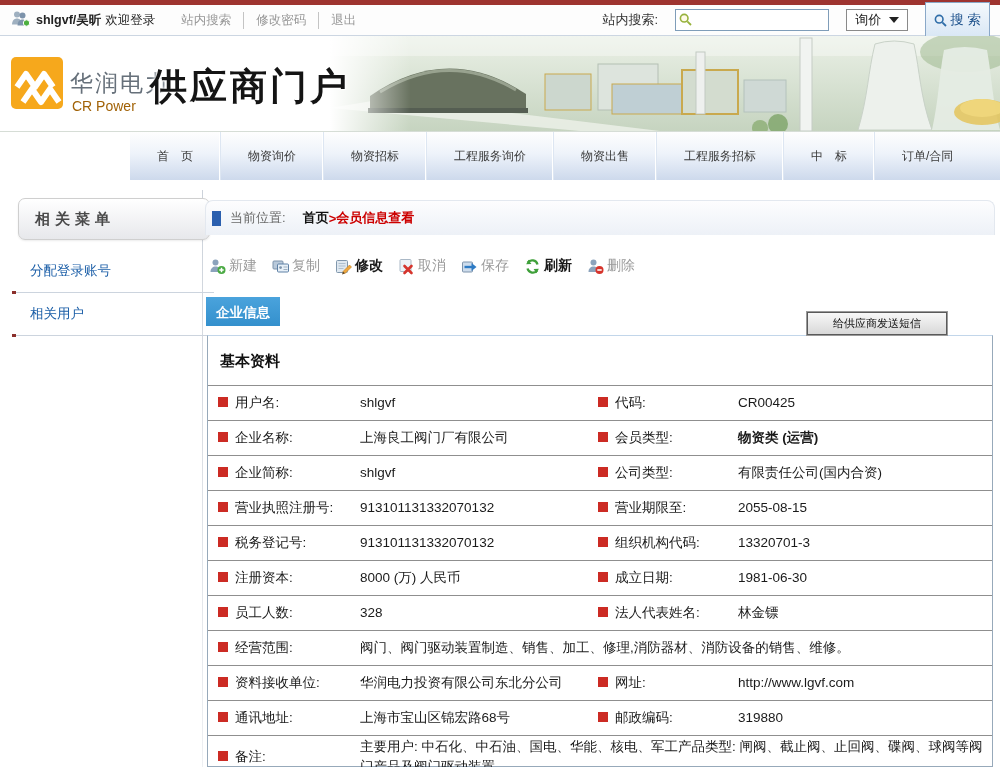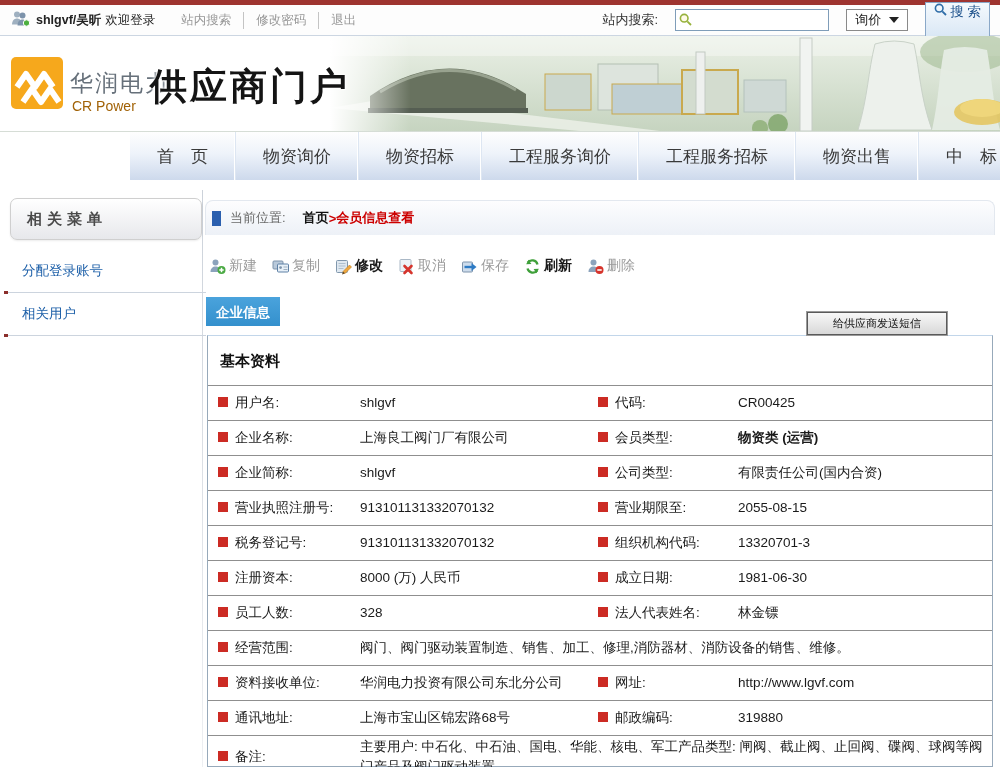--- a/index.html
+++ b/index.html
@@ -15,43 +15,43 @@
   .toplinks a + a{border-left:1px solid #c4c4c4;}
   .topbar .spacer{flex:1;}
   .sitesearch{display:flex;align-items:center;gap:17px;}
   .sitesearch .lbl{color:#333;font-size:13px;}
   .searchwrap{position:relative;}
   .searchwrap input{width:128px;height:18px;border:1px solid #7f9db9;padding:1px 4px 1px 20px;font-size:12px;}
   .searchwrap svg{position:absolute;left:4px;top:4px;}
   .catdrop{display:flex;align-items:center;gap:8px;border:1px solid #8a8a8a;background:#fff;
     height:20px;padding:0 8px;font-size:13px;color:#222;cursor:pointer;}
   .catdrop .arr{width:0;height:0;border-left:5px solid transparent;border-right:5px solid transparent;border-top:6px solid #222;}
-  .searchbtn{display:flex;gap:3px;height:36px;padding:0 8px;cursor:pointer;
+  .searchbtn{display:flex;align-items:center;gap:3px;height:36px;padding:0 8px;cursor:pointer;
     background:linear-gradient(#f4f9fd,#d9e7f5);border:1px solid #8aa8c8;color:#1a4f8a;font-size:13.5px;}
   
   .banner{position:relative;height:95px;background:#fff;border-bottom:1px solid #d6ddd6;text-align:right;}
   .logo-box{position:absolute;left:10px;top:20px;}
   .logo-cn{position:absolute;left:70px;top:32px;font-size:23px;color:#66707a;letter-spacing:2px;}
   .logo-en{position:absolute;left:72px;top:62px;font-size:14px;color:#a16207;}
   .portal-title{position:absolute;left:150px;top:26px;font-size:37px;font-weight:bold;color:#141414;
     letter-spacing:3px;text-shadow:0 0 3px #fff,0 0 5px #fff,1px 1px 0 #fff;z-index:3;}
   .plant{position:absolute;left:330px;top:0;width:670px;height:95px;}
   
   .nav{height:48px;background:#fff;}
   .nav-inner{margin-left:130px;height:100%;display:flex;align-items:stretch;
     background:linear-gradient(#fefefe 0%,#eef3fa 45%,#cdd9ec 100%);}
-  .nav-item{display:flex;align-items:center;padding:0 27px;font-size:17px;color:#3a3a3a;
+  .nav-item{display:flex;align-items:center;padding:0 27px;font-size:12px;color:#3a3a3a;
     text-decoration:none;cursor:pointer;white-space:nowrap;}
   .nav-item + .nav-item{border-left:1px solid #dde6f2;box-shadow:-1px 0 0 #fff;}
   
   .content{position:relative;height:589px;}
   .v-divider{position:absolute;left:202px;top:10px;bottom:0;width:1px;
     background:linear-gradient(#ccd2da,#eef0f3);}
   
-  .sidebar{position:absolute;left:4px;top:0;width:202px;}
+  .sidebar{position:absolute;left:12px;top:0;width:202px;}
   .menu-title{margin:18px 4px 0 6px;height:40px;line-height:40px;padding-left:16px;
     border:1px solid #cfcfcf;border-radius:7px;background:linear-gradient(#ffffff,#e7e8eb);
     font-size:15px;font-weight:bold;color:#4a4a4a;letter-spacing:5px;box-shadow:0 1px 2px rgba(0,0,0,.08);}
   .menu-list{margin-top:10px;}
   .menu-item{display:block;padding:12px 0 12px 18px;font-size:13.5px;color:#1c5fa8;
     text-decoration:none;cursor:pointer;position:relative;}
   .menu-sep{height:1px;background:#ccd4de;position:relative;}
   .menu-sep::before{content:"";position:absolute;left:0;top:-1px;width:4px;height:3px;background:#8b2f2b;}
   
   .main{position:absolute;left:205px;right:5px;top:0;}
@@ -173,22 +173,22 @@
     <rect width="670" height="95" fill="url(#fade)"></rect>
   </svg>
 </div>
 
 <div class="nav">
   <div class="nav-inner">
     <a class="nav-item">首　页</a>
     <a class="nav-item">物资询价</a>
     <a class="nav-item">物资招标</a>
     <a class="nav-item">工程服务询价</a>
+    <a class="nav-item">物资出售</a>
     <a class="nav-item">工程服务招标</a>
-    <a class="nav-item">物资出售</a>
     <a class="nav-item">中　标</a>
     <a class="nav-item">订单/合同</a>
   </div>
 </div>
 
 <div class="content">
   <div class="v-divider"></div>
 
   <div class="sidebar">
     <div class="menu-title">相关菜单</div>

